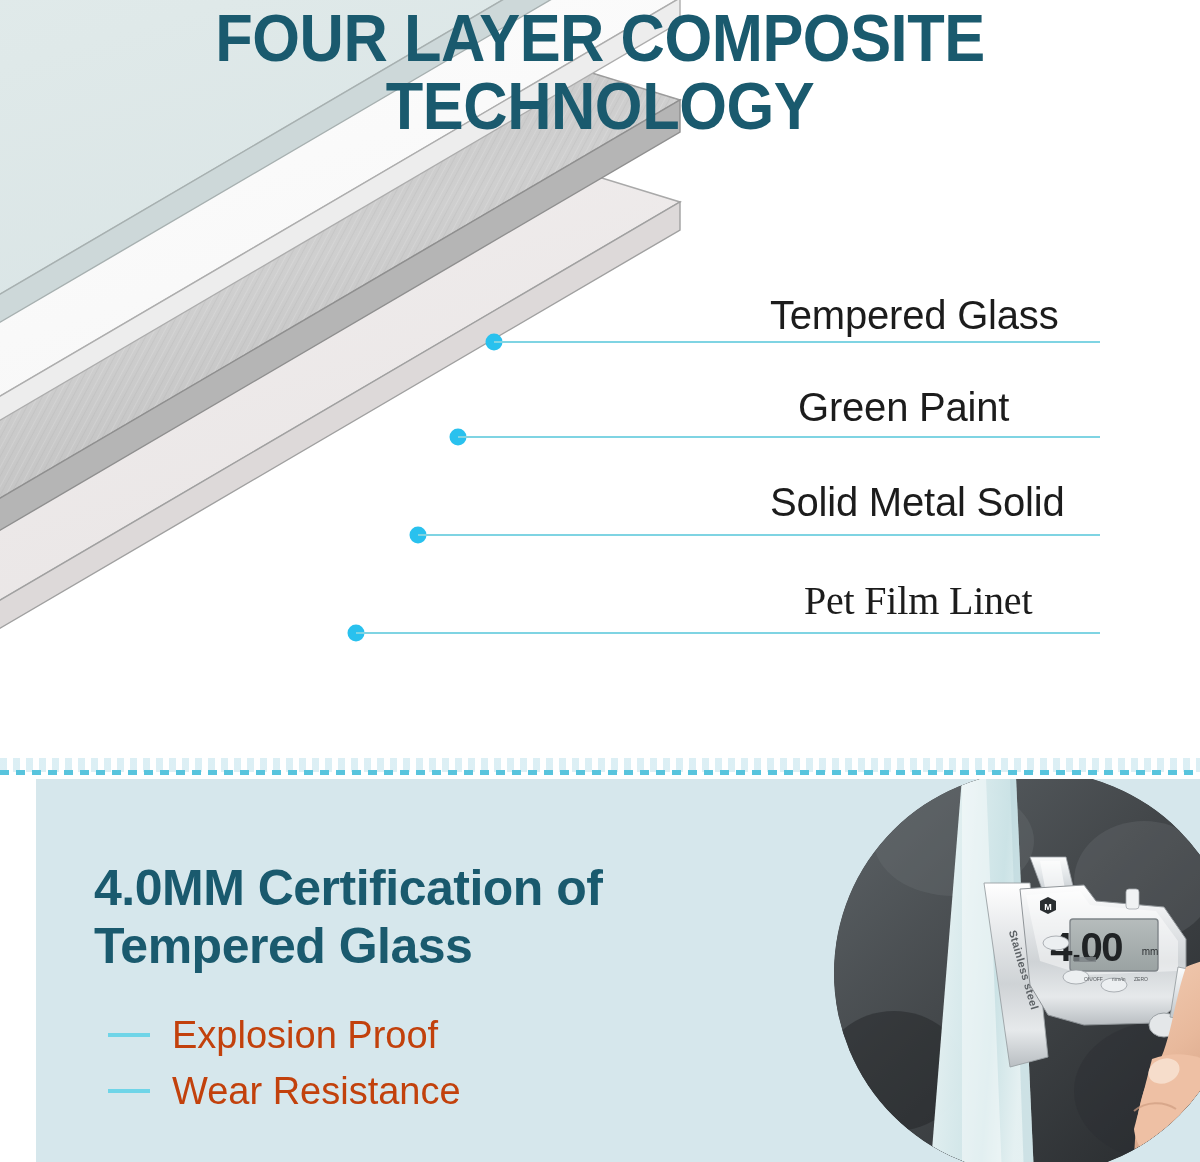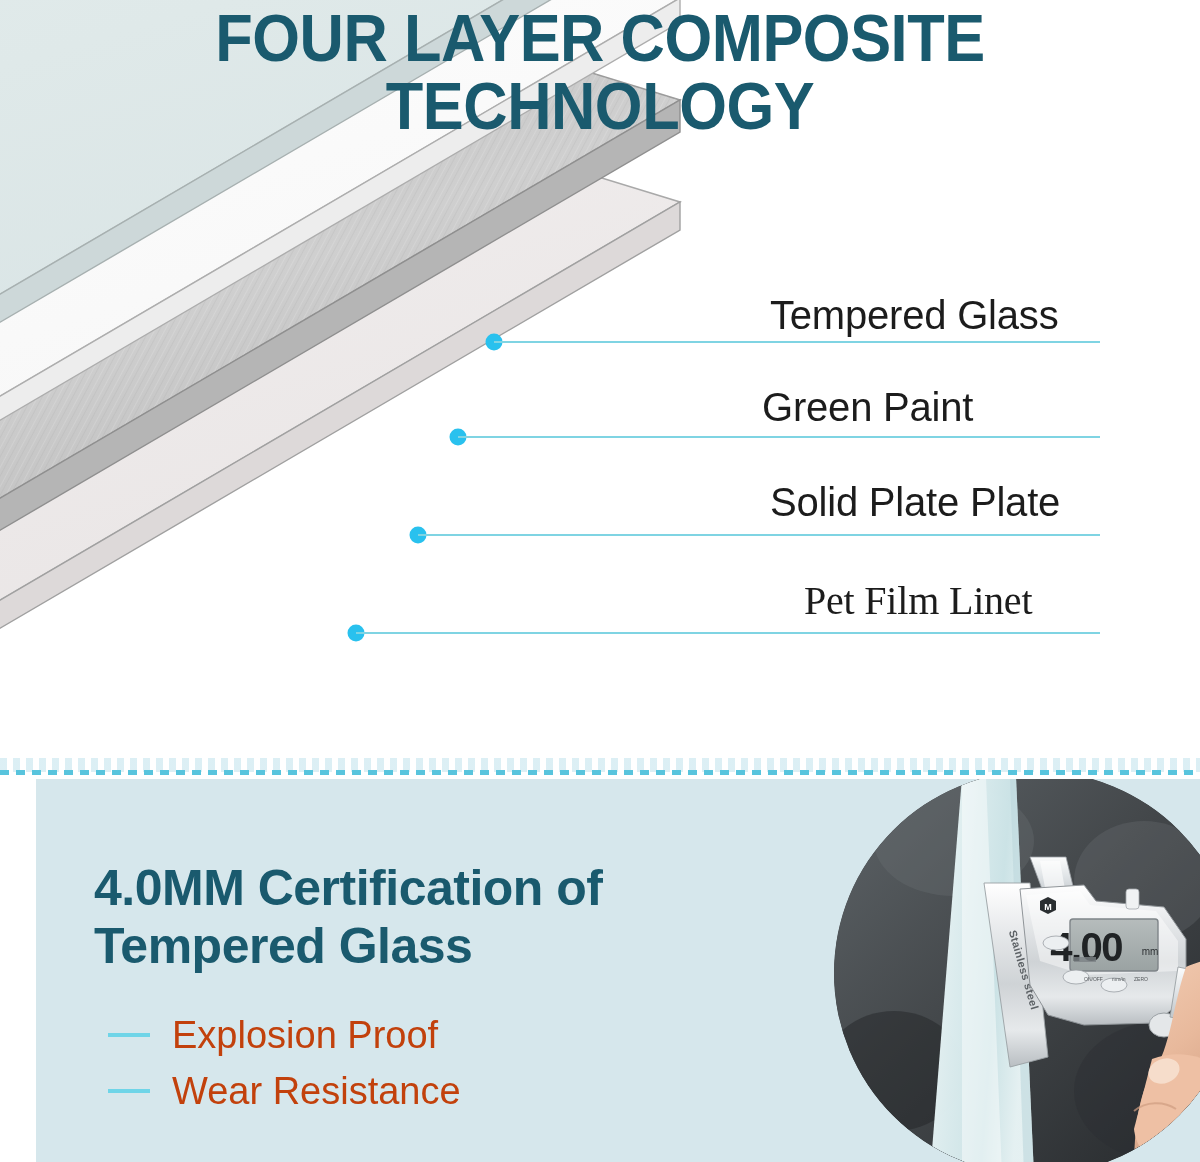--- a/index.html
+++ b/index.html
@@ -264,25 +264,25 @@
     </div>
 
     <div class="callouts">
 
       <div class="callout-dot" style="left:494px; top:342px;"></div>
       <div class="callout-line" style="left:494px; top:342px; width:621px;"></div>
       <div class="callout-label" style="left:770px; top:294px;">Tempered Glass</div>
 
       <div class="callout-dot" style="left:458px; top:437px;"></div>
       <div class="callout-line" style="left:458px; top:437px; width:657px;"></div>
-      <div class="callout-label" style="left:762px; top:386px;">Green Paint</div>
+      <div class="callout-label" style="left:798px; top:386px;">Green Paint</div>
 
       <div class="callout-dot" style="left:418px; top:535px;"></div>
       <div class="callout-line" style="left:418px; top:535px; width:697px;"></div>
-      <div class="callout-label" style="left:770px; top:481px;">Solid Plate Plate</div>
+      <div class="callout-label" style="left:770px; top:481px;">Solid Metal Solid</div>
 
       <div class="callout-dot" style="left:356px; top:633px;"></div>
       <div class="callout-line" style="left:356px; top:633px; width:759px;"></div>
       <div class="callout-label" style="left:804px; top:580px;font-family:Liberation Serif, serif;">Pet Film Linet</div>
     </div>
   </div>
 
   <div class="divider-soft"></div>
   <div class="divider"></div>
 

